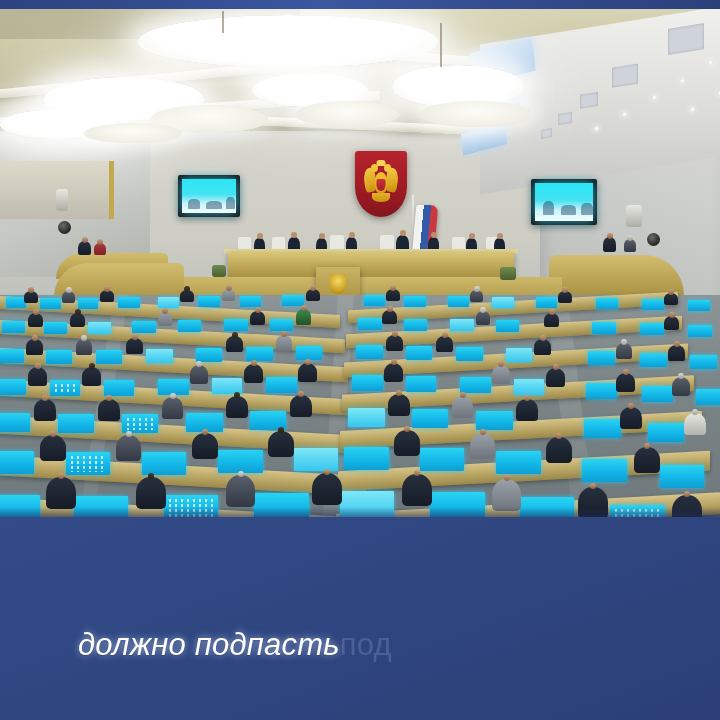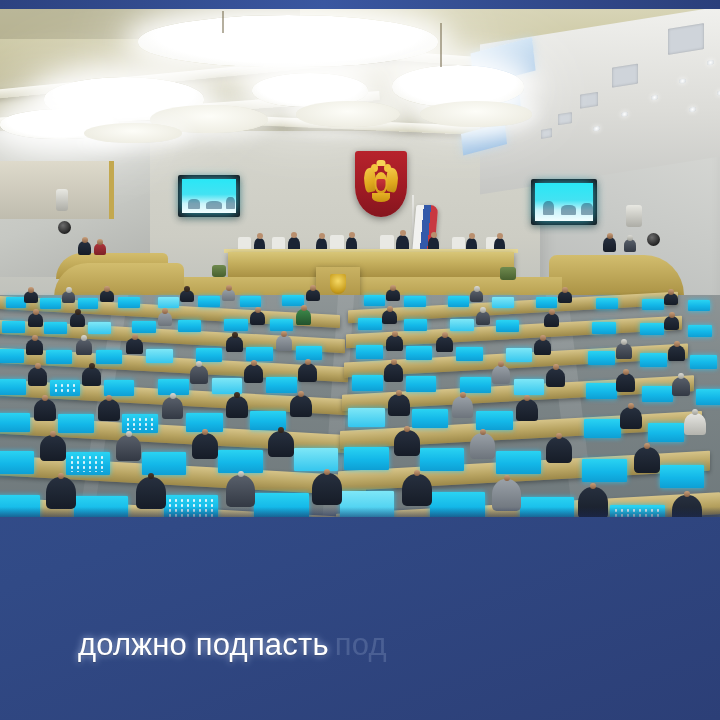--- a/index.html
+++ b/index.html
@@ -168,22 +168,22 @@
   .person .hd.grey{ background:linear-gradient(180deg,#dcdcd6,#9d9d96); }
   .person .hd.dark{ background:linear-gradient(180deg,#4b3a2c,#2a2018); }
 
   
   .video-fade{ position:absolute; left:0; bottom:0; width:720px; height:10px;
                background:linear-gradient(180deg,rgba(0,0,0,0),rgba(30,45,90,.55)); }
 
   
   .subtitle{ position:absolute; left:78px; top:628px; white-space:nowrap;
              font-size:31px; line-height:34px; letter-spacing:.2px; }
-  .sub-spoken{ color:#ffffff; text-shadow:0 0 7px rgba(200,220,255,.8),0 1px 2px rgba(0,0,0,.35); }
-  .sub-upcoming{ color:rgba(190,205,235,.20); text-shadow:none; margin-left:6px; }
+  .sub-spoken{ color:#ffffff; text-shadow:0 0 7px rgba(200,220,255,.8),0 1px 2px rgba(0,0,0,.35);font-style:italic; }
+  .sub-upcoming{ color:rgba(190,205,235,.20); text-shadow:none; margin-left:0; }
 </style>
 </head>
 <body>
 
 <div id="stage">
 
   <div class="top-strip"></div>
 
   <div class="video">
 

